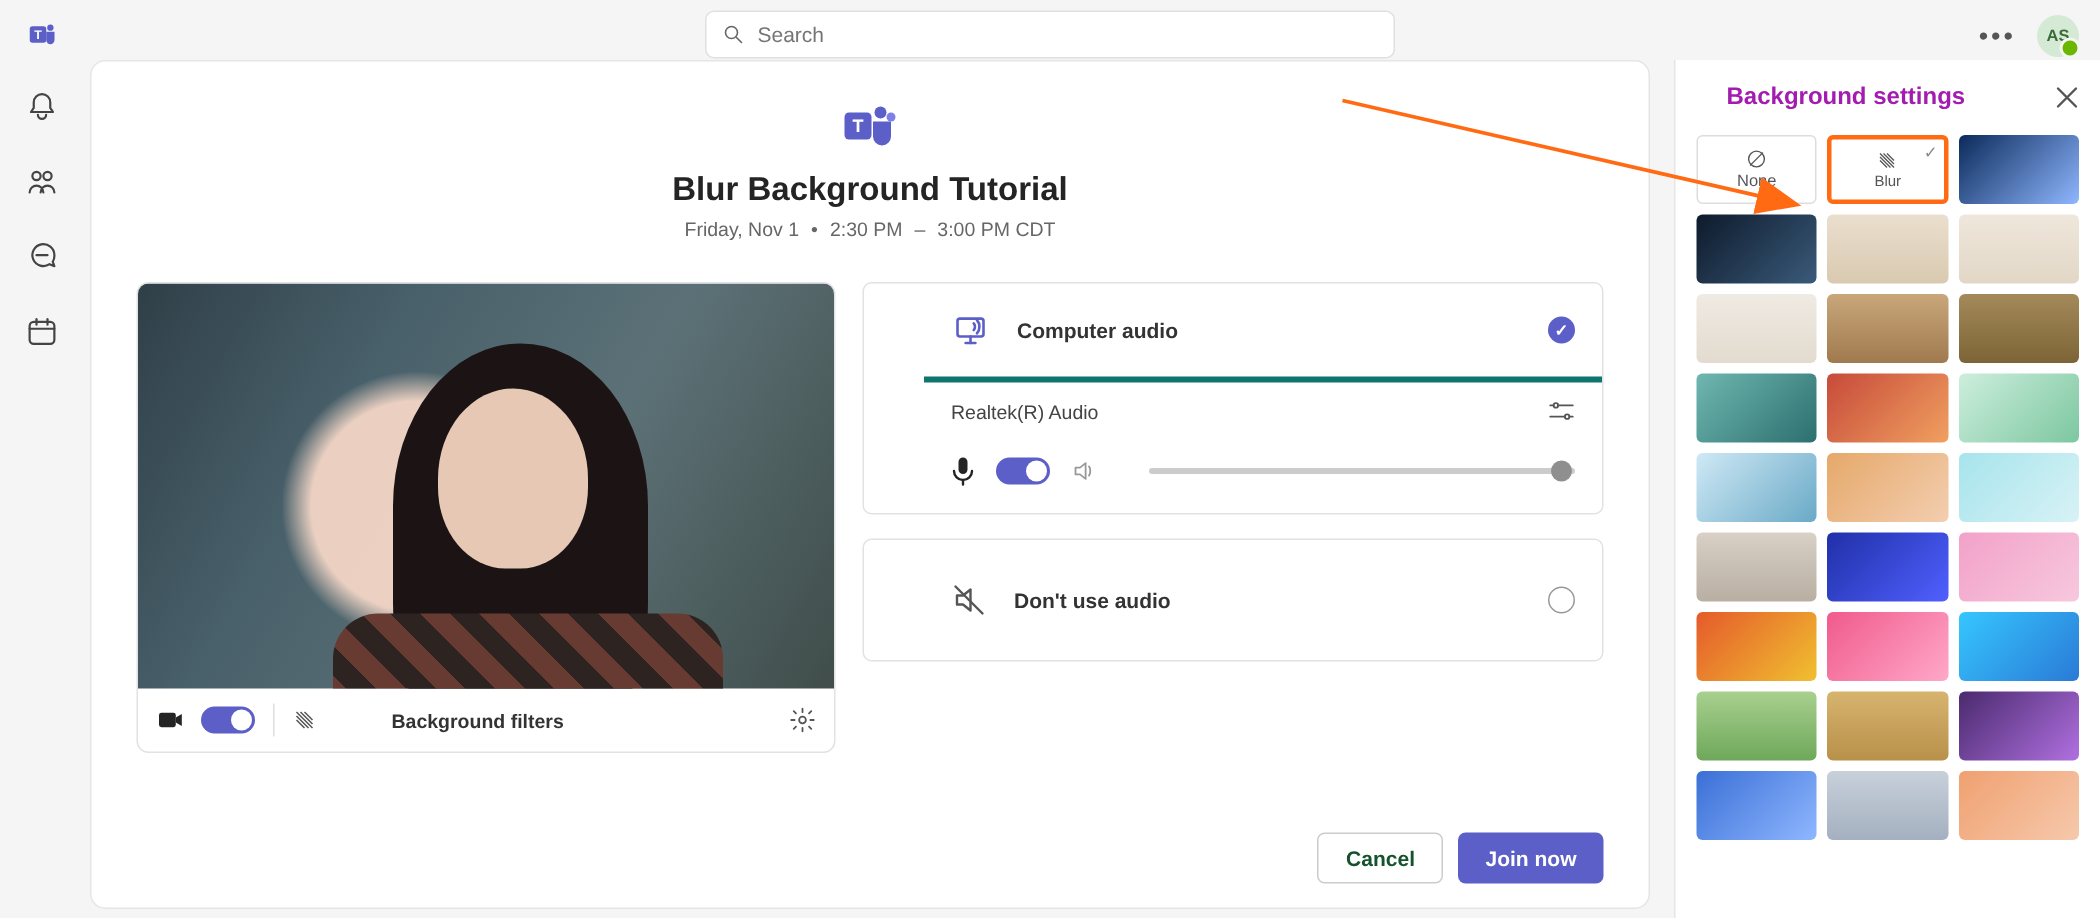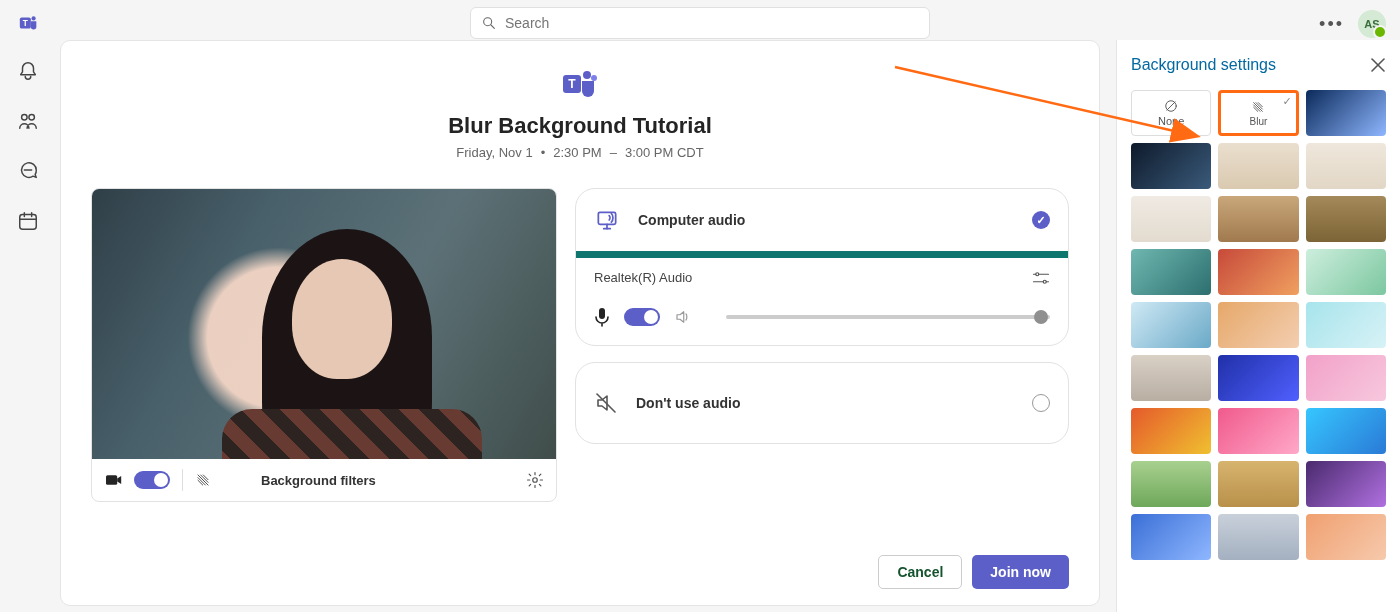--- a/index.html
+++ b/index.html
@@ -40,43 +40,43 @@
   .preview .img .hair{position:absolute; left:170px; top:40px; width:170px; height:260px; background:#1d1414; border-radius:60% 60% 30% 30% / 50% 50% 40% 40%;}
   .preview .img .body{position:absolute; left:130px; top:220px; width:260px; height:140px; background:repeating-linear-gradient(45deg,#6b3a30 0 14px,#2e231f 14px 28px); border-radius:30px 30px 0 0;}
   .preview .bar { height:42px; display:flex; align-items:center; padding:0 12px; gap:10px;}
   .preview .bar .sep{width:1px;height:22px;background:#ddd;margin:0 2px;}
   .preview .bar .lbl{font-size:13px; font-weight:600; color:#333;margin-left:40px;}
   .preview .bar .sp{flex:1;}
   .toggle{width:36px;height:18px;border-radius:10px;background:#5b5fc7;position:relative;cursor:pointer;}
   .toggle::after{content:"";position:absolute;right:2px;top:2px;width:14px;height:14px;background:#fff;border-radius:50%;}
 
   .opts { flex:1; display:flex; flex-direction:column; gap:16px; }
-  .opt { border:1px solid #e2e2e2; border-radius:20px; background:#fff; }
+  .opt { border:1px solid #e2e2e2; border-radius:6px; background:#fff;padding-left:40px; }
   .opt .hd { display:flex; align-items:center; padding:18px 18px; gap:18px;}
   .opt .hd .t { font-size:14px; font-weight:600; color:#333;}
   .opt .hd .rd { margin-left:auto; width:18px; height:18px;}
   .radio-sel{width:18px;height:18px;border-radius:50%;background:#5b5fc7;display:flex;align-items:center;justify-content:center;}
   .radio-sel::after{content:"✓";color:#fff;font-size:11px;font-weight:700;}
   .radio-un{width:18px;height:18px;border-radius:50%;border:1.5px solid #999;}
-  .opt .dev { border-top:7px solid #0f766e; padding:12px 18px; display:flex; align-items:flex-end; justify-content:space-between;}
+  .opt .dev { border-top:4px solid #0f766e; padding:12px 18px; display:flex; align-items:flex-start; justify-content:space-between;}
   .opt .dev .nm{font-size:13px;color:#444;}
   .opt .ctrl { padding:10px 18px 18px; display:flex; align-items:center; gap:14px;}
   .slider{flex:1;height:4px;background:#ccc;border-radius:2px;position:relative;margin-left:20px;}
   .slider .kn{position:absolute;right:2px;top:-5px;width:14px;height:14px;background:#8f8f8f;border-radius:50%;}
   .ic-dim{color:#999;}
 
   .actions{ position:absolute; right:30px; bottom:16px; display:flex; gap:10px;}
   .btn{height:34px;padding:0 18px;border-radius:5px;font-size:14px;font-weight:600;display:flex;align-items:center;cursor:pointer;}
   .btn.sec{background:#fff;border:1px solid #ccc;color:#14532d;}
   .btn.pri{background:#5b5fc7;color:#fff;}
 
   
   .panel { position:absolute; top:40px; right:0; width:284px; bottom:0; background:#fff; border-left:1px solid #e5e5e5; padding:16px 14px 10px;}
   .panel .ph { display:flex; align-items:center; justify-content:space-between; margin-bottom:16px;}
-  .panel .ph h2{font-size:16px;font-weight:400;color:#0369a1;}
+  .panel .ph h2{font-size:16px;font-weight:700;color:#a21caf;margin-left:20px;}
   .grid{display:grid;grid-template-columns:repeat(3,1fr);gap:7px;}
   .th{height:46px;border-radius:4px;background:linear-gradient(135deg,#7aa0c4,#cfd9e3);cursor:pointer;position:relative;overflow:hidden;}
   .th.none{background:#fff;border:1px solid #ddd;display:flex;flex-direction:column;align-items:center;justify-content:center;color:#555;font-size:11px;gap:2px;}
   .th.blur{background:#fff;border:3px solid #ff6a13;display:flex;flex-direction:column;align-items:center;justify-content:center;color:#555;font-size:10px;gap:2px;position:relative;}
   .th.blur .chk{position:absolute;top:2px;right:4px;color:#888;font-size:11px;}
   .th.a{background:linear-gradient(135deg,#0b2a5b,#8fb7ff);}
   .th.b{background:linear-gradient(135deg,#0e1a2b,#3a5a7a);}
   .th.c{background:linear-gradient(180deg,#eadfce,#d9c9b0);}
   .th.d{background:linear-gradient(180deg,#efe7dc,#e2d7c6);}
   .th.e{background:linear-gradient(180deg,#efeae3,#e3dbcf);}

